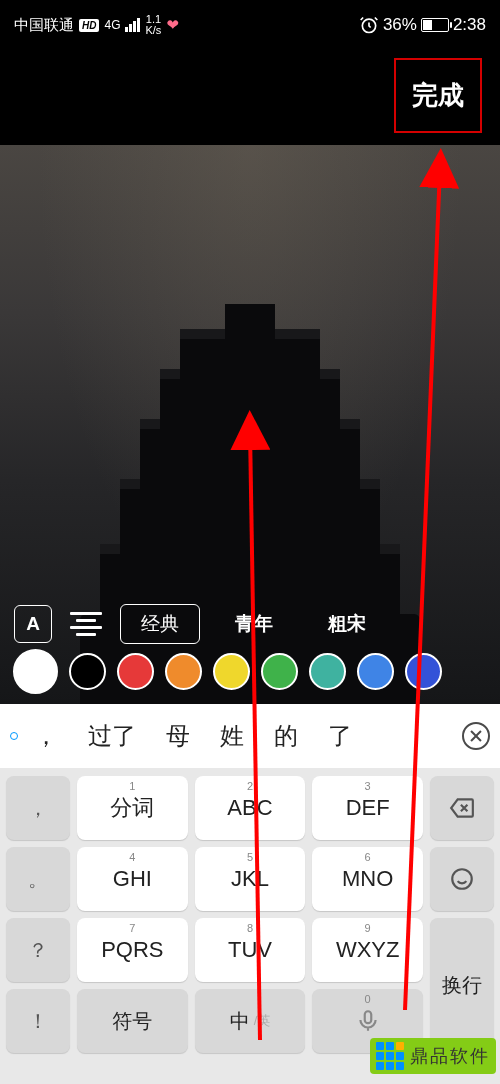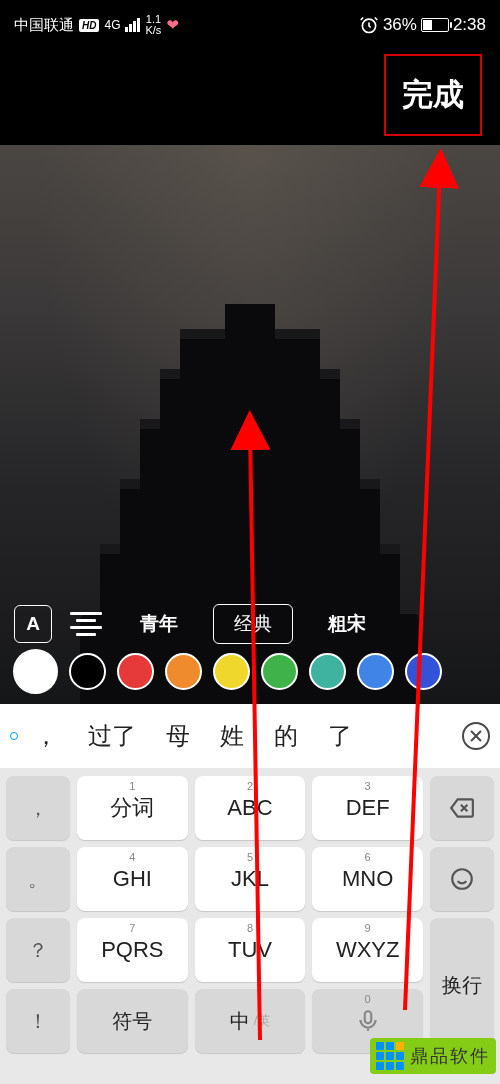--- a/index.html
+++ b/index.html
@@ -15,21 +15,21 @@
     .signal-bars span { width: 3px; background: #fff; display: block; }
     .signal-bars span:nth-child(1){height:5px}.signal-bars span:nth-child(2){height:8px}.signal-bars span:nth-child(3){height:11px}.signal-bars span:nth-child(4){height:14px}
     .speed { font-size: 11px; line-height: 11px; display: flex; flex-direction: column; align-items: center; }
     .heart { color: #ff6b8a; }
     .battery { width: 28px; height: 14px; border: 1.5px solid #fff; border-radius: 2px; position: relative; }
     .battery::after { content: ""; position: absolute; right: -4px; top: 3px; width: 2px; height: 6px; background: #fff; border-radius: 1px; }
     .battery-fill { position: absolute; left: 1px; top: 1px; bottom: 1px; width: 36%; background: #fff; }
 
     
     .top-toolbar { position: absolute; top: 55px; right: 0; height: 80px; display: flex; align-items: center; justify-content: flex-end; padding: 0 18px; z-index: 10; }
-    .done-btn { color: #fff; font-size: 31px; font-weight: bold; border: 2px solid #d40000; padding: 18px 16px; background: #000; }
+    .done-btn { color: #fff; font-size: 26px; font-weight: bold; border: 2px solid #d40000; padding: 18px 16px; background: #000; }
 
     
     .photo-area { position: absolute; top: 145px; left: 0; right: 0; bottom: 380px; background: linear-gradient(180deg, #4a4642 0%, #3a3838 30%, #262628 60%, #151618 100%); overflow: hidden; }
     .sky-gradient { position: absolute; inset: 0; background: radial-gradient(ellipse at 50% 0%, rgba(120,110,95,0.3), transparent 60%); }
     .pagoda { position: absolute; bottom: 0; left: 50%; transform: translateX(-50%); width: 340px; height: 400px; }
     .pagoda-tier { position: absolute; left: 50%; transform: translateX(-50%); background: #0a0a0c; }
     .pagoda .t1 { bottom: 0; width: 340px; height: 90px; border-radius: 6px 6px 0 0; }
     .pagoda .t2 { bottom: 80px; width: 300px; height: 80px; border-top: 10px solid #18181a; }
     .pagoda .t3 { bottom: 150px; width: 260px; height: 75px; border-top: 10px solid #18181a; }
     .pagoda .t4 { bottom: 215px; width: 220px; height: 70px; border-top: 10px solid #18181a; }
@@ -136,22 +136,22 @@
   </div>
 
   <div class="style-row">
     <div class="style-icon">A</div>
     <div class="align-icon">
         <span></span>
         <span></span>
         <span></span>
         <span></span>
       </div>
+    <div class="font-opt selected">经典</div>
     <div class="font-opt bold">青年</div>
-    <div class="font-opt selected">经典</div>
     <div class="font-opt" style="font-family:Liberation Sans, sans-serif;font-weight:bold">粗宋</div>
   </div>
 
   <div class="color-row">
     <div class="color-swatch selected" style="background:#fff"></div>
     <div class="color-swatch" style="background:#000"></div>
     <div class="color-swatch" style="background:#e63939"></div>
     <div class="color-swatch" style="background:#ef8b2c"></div>
     <div class="color-swatch" style="background:#efd72c"></div>
     <div class="color-swatch" style="background:#3fb24a"></div>

